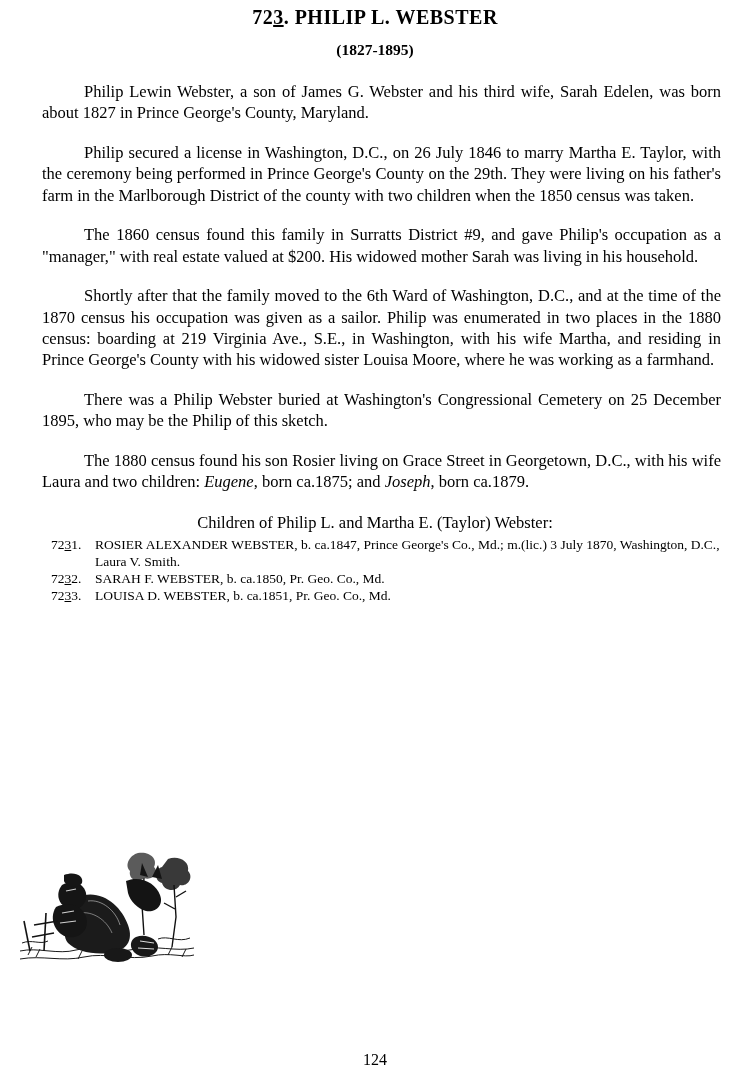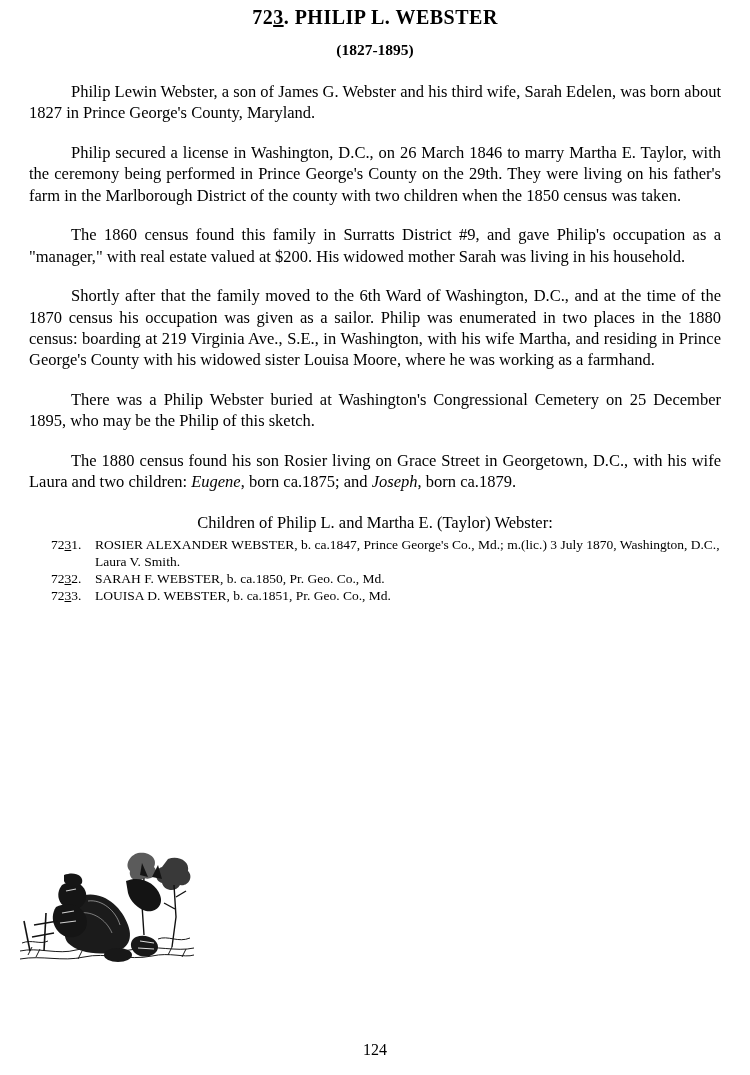--- a/index.html
+++ b/index.html
@@ -42,21 +42,21 @@
     margin: 12px 0 0 0;
   }
   .body-text {
     margin: 0 7px 0 7px;
   }
   p.para {
     font-size: 16.5px;
     line-height: 1.30;
     text-align: justify;
     text-indent: 42px;
-    margin: 18px 0 0 0;
+    margin: 18px 0 0 13px;
   }
   p.para:first-of-type {
     margin-top: 22px;
   }
   .children-head {
     font-size: 16.5px;
     margin: 20px 0 0 0;
     text-align: center;
     text-indent: 0;
   }
@@ -91,40 +91,40 @@
     position: absolute;
     left: 18px;
     top: 845px;
     width: 178px;
     height: 122px;
   }
   .page-number {
     position: absolute;
     left: 0;
     right: 0;
-    bottom: 22px;
+    bottom: 12px;
     text-align: center;
     font-size: 16px;
   }
 </style>
 </head>
 <body>
 
 <div class="page">
 
   <h1 class="title">
     <span class="num">72</span><span class="underline">3</span><span>.</span>
     <span>PHILIP L. WEBSTER</span>
   </h1>
 
   <div class="dates">(1827-1895)</div>
 
   <div class="body-text">
     <p class="para">Philip Lewin Webster, a son of James G. Webster and his third wife, Sarah Edelen, was born about 1827 in Prince George's County, Maryland.</p>
-    <p class="para">Philip secured a license in Washington, D.C., on 26 March 1846 to marry Martha E. Taylor, with the ceremony being performed in Prince George's County on the 29th. They were living on his father's farm in the Marlborough District of the county with two children when the 1850 census was taken.</p>
+    <p class="para">Philip secured a license in Washington, D.C., on 26 July 1846 to marry Martha E. Taylor, with the ceremony being performed in Prince George's County on the 29th. They were living on his father's farm in the Marlborough District of the county with two children when the 1850 census was taken.</p>
     <p class="para">The 1860 census found this family in Surratts District #9, and gave Philip's occupation as a "manager," with real estate valued at $200.  His widowed mother Sarah was living in his household.</p>
     <p class="para">Shortly after that the family moved to the 6th Ward of Washington, D.C., and at the time of the 1870 census his occupation was given as a sailor.  Philip was enumerated in two places in the 1880 census: boarding at 219 Virginia Ave., S.E., in Washington, with his wife Martha, and residing in Prince George's County with his widowed sister Louisa Moore, where he was working as a farmhand.</p>
     <p class="para">There was a Philip Webster buried at Washington's Congressional Cemetery on 25 December 1895, who may be the Philip of this sketch.</p>
     <p class="para"><span>The 1880 census found his son Rosier living on Grace Street in Georgetown, D.C., with his wife Laura and two children: </span><span class="italic">Eugene</span><span>, born ca.1875; and </span><span class="italic">Joseph</span><span>, born ca.1879.</span></p>
 
     <p class="children-head">Children of Philip L. and Martha E. (Taylor) Webster:</p>
 
     <ul class="children-list">
       <li class="child">
         <span class="cnum"><span>72</span><span class="u">3</span><span>1.</span></span><span class="cbody">ROSIER ALEXANDER WEBSTER, b. ca.1847, Prince George's Co., Md.; m.(lic.) 3 July 1870, Washington, D.C., Laura V. Smith.</span>

